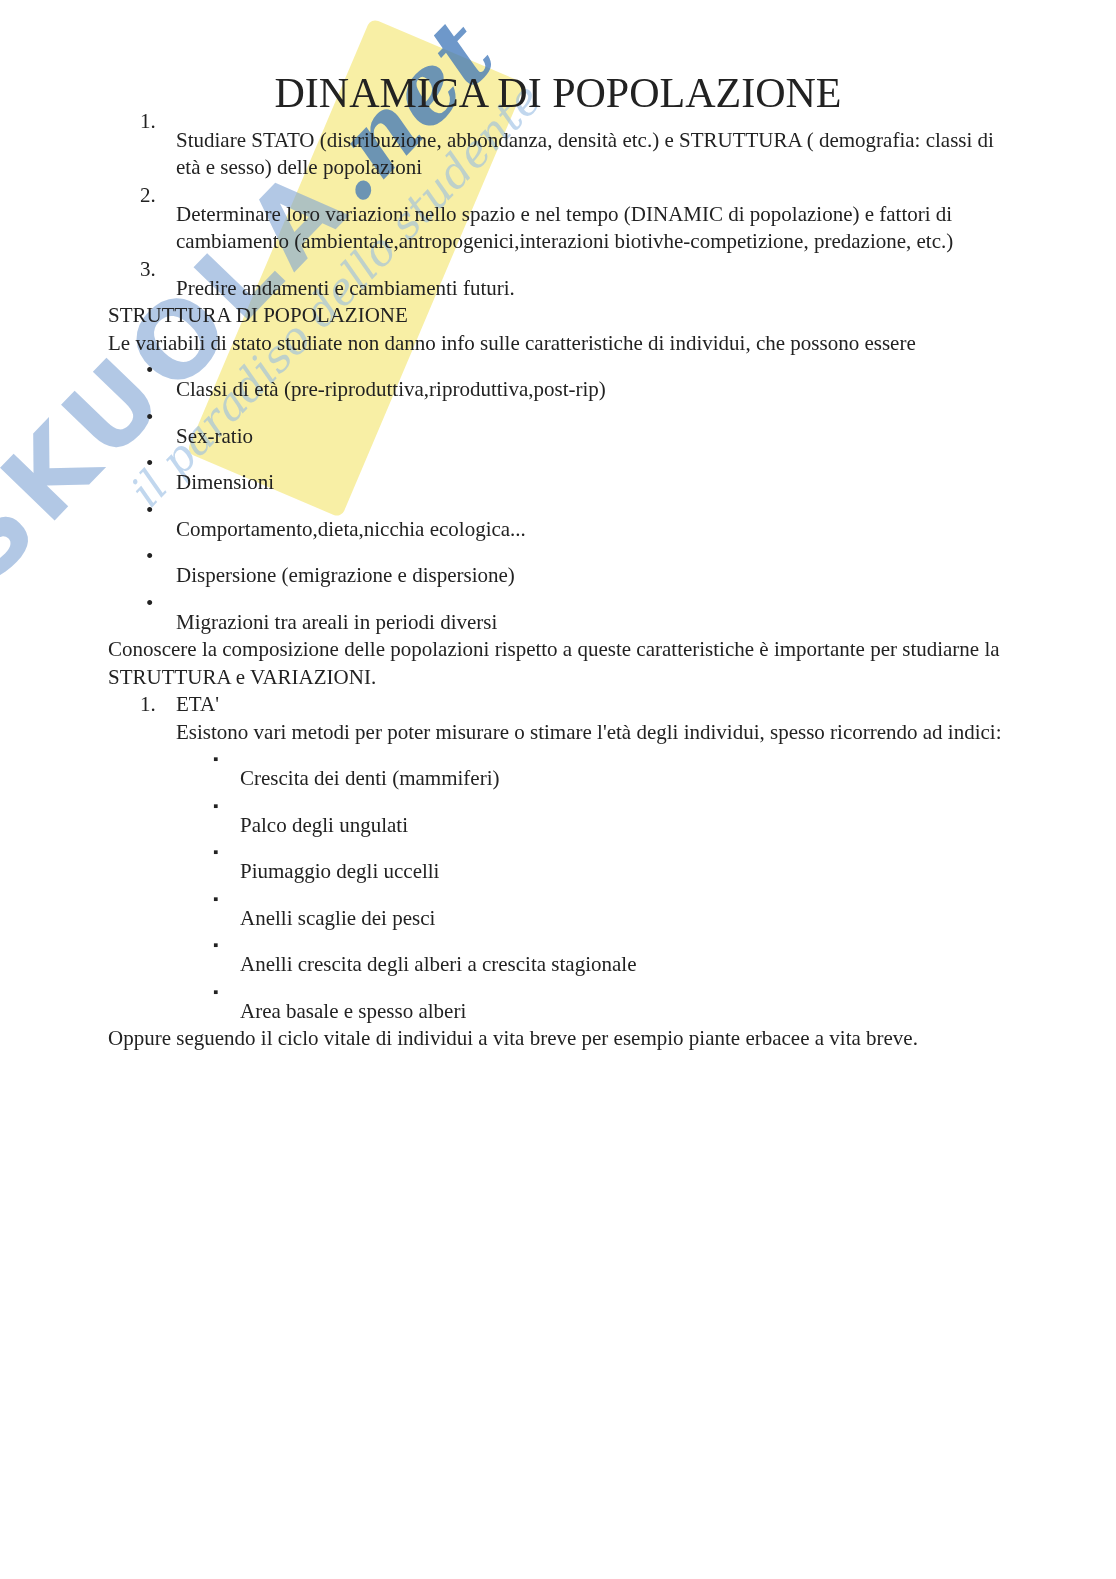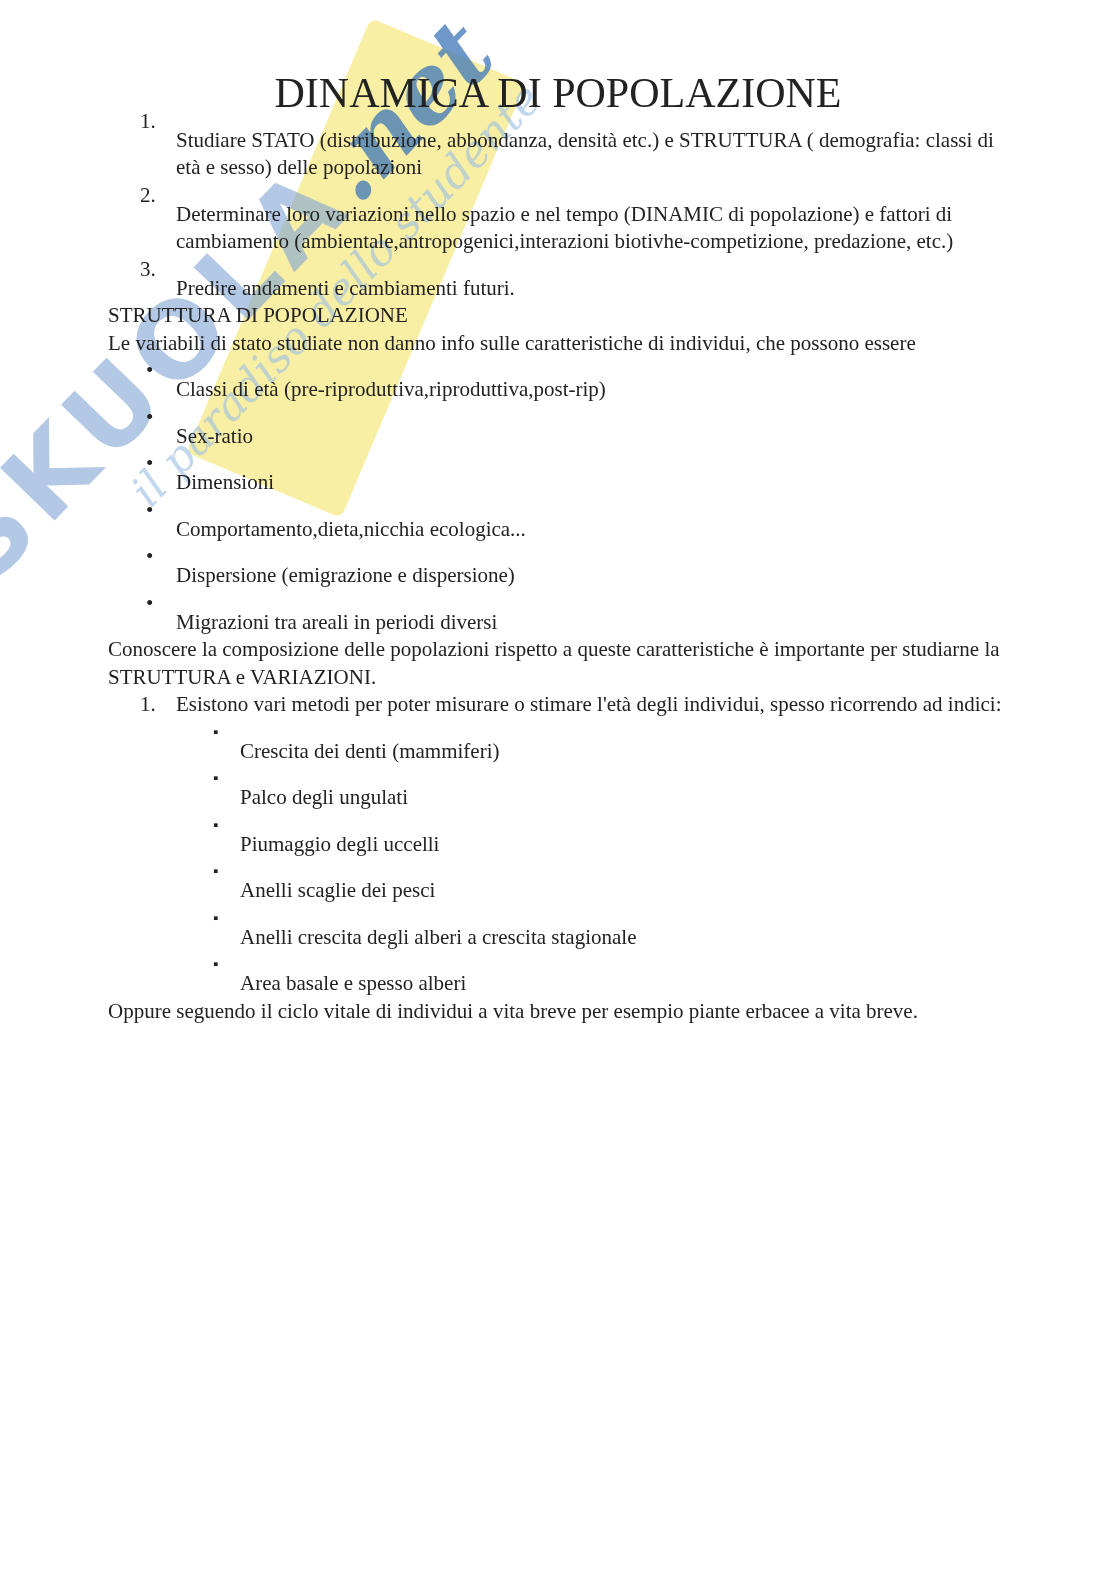--- a/index.html
+++ b/index.html
@@ -134,20 +134,21 @@
         <span class="txt oneline">Migrazioni tra areali in periodi diversi</span>
       </div>
     </div>
 
     <p class="b20">Conoscere la composizione delle popolazioni rispetto a queste caratteristiche è importante per studiarne la STRUTTURA e VARIAZIONI.</p>
 
     <div class="olist b24">
       <div class="li">
         <span class="num">1.</span>
         <div class="txt">
+          <div>ETA'</div>
           <div>Esistono vari metodi per poter misurare o stimare l'età degli individui, spesso ricorrendo ad indici:</div>
           <div class="ul-square">
             <div class="li">
               <span class="marker">▪</span>
               <span class="txt oneline">Crescita dei denti (mammiferi)</span>
             </div>
             <div class="li">
               <span class="marker">▪</span>
               <span class="txt oneline">Palco degli ungulati</span>
             </div>

